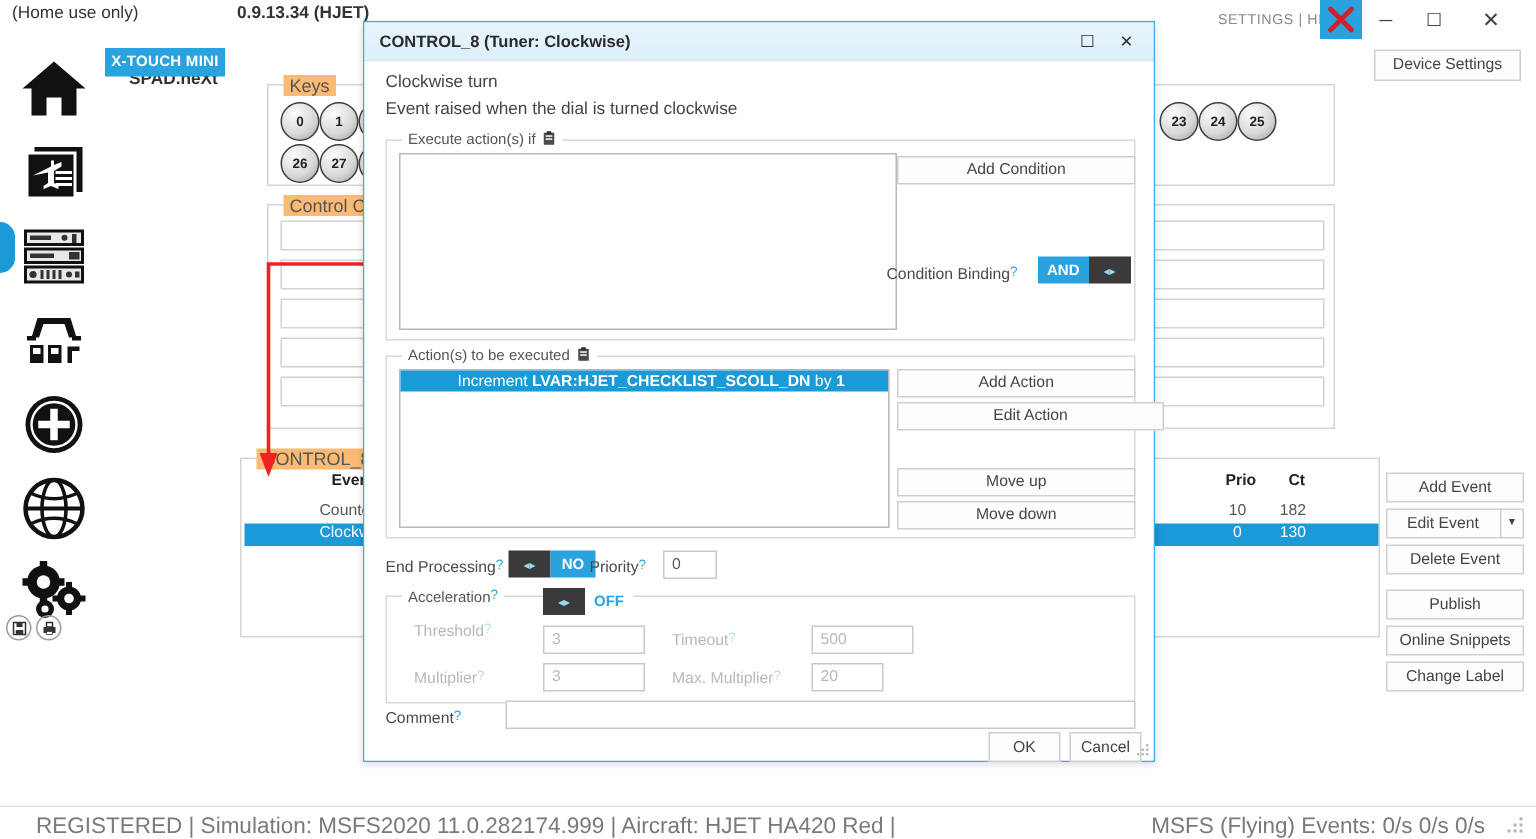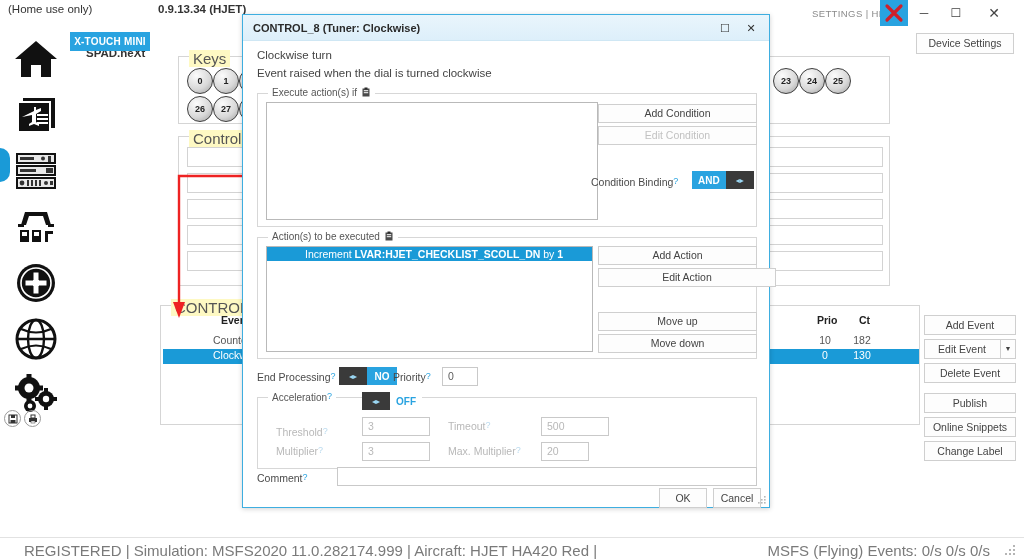--- a/index.html
+++ b/index.html
@@ -45,22 +45,22 @@
   
   .xtouch {
     position:absolute; left:70px; top:32px; width:80px; height:19px;
     background:#29a3e0; color:#fff; font-weight:bold; font-size:10px;
     display:flex; align-items:center; justify-content:center; letter-spacing:.2px;
   }
 
   
   .grp { position:absolute; border:1px solid #d5d5d5; }
   .grp > .leg {
-    position:absolute; top:-7px; left:10px; background:#fef9c3; padding:0 4px;
-    font-size:15px; color:#555; white-space:nowrap;
+    position:absolute; top:-7px; left:10px; background:#fdba74; padding:0 4px;
+    font-size:12px; color:#555; white-space:nowrap;
   }
   .keys-grp { left:178px; top:56px; width:712px; height:68px; }
   .key { position:absolute; width:26px; height:26px; border-radius:50%;
          background:radial-gradient(circle at 35% 28%, #fcfcfc 0%, #d8d8d8 58%, #9e9e9e 100%);
          border:1.5px solid #3d3d3d; font-size:9px; color:#222;
          display:flex; align-items:center; justify-content:center; font-weight:bold; }
   .cc-grp { left:178px; top:136px; width:712px; height:150px; }
   .cc-row { position:absolute; left:8px; width:696px; height:20px; border:1px solid #d3d3d3; background:#fff; }
 
   
@@ -378,21 +378,20 @@
                 <rect x="2.5" y="0.5" width="3" height="2" fill="#2a2a2a"></rect>
                 <rect x="1.8" y="3.2" width="4.4" height="1" fill="#fff"></rect>
                 <rect x="1.8" y="5.2" width="4.4" height="1" fill="#fff"></rect>
               </svg>
           </span>
         </div>
         <div class="listbox" style="left:8px; top:8px; width:332px; height:118px;"></div>
       </div>
 
       <div class="dbtn" style="left:355px; top:63px; width:159px; height:19px; line-height:17px;">Add Condition</div>
-      <div class="dbtn dis" style="left:355px; top:85px; width:159px; height:19px; line-height:17px;">Edit Condition</div>
 
       <div class="lbl" style="left:348px; top:135px;">
         <span>Condition Binding</span><span class="q">?</span>
       </div>
       <div class="toggle on-blue" style="left:449px; top:130px;">
         <span class="val">AND</span>
         <span class="knob">◂▸</span>
       </div>
 
       <div class="fgrp" style="left:14px; top:196px; width:500px; height:122px;">
@@ -427,21 +426,21 @@
 
       <div class="lbl" style="left:150px; top:330px;">
         <span>Priority</span><span class="q">?</span>
       </div>
       <div class="tbox" style="left:199px; top:326px; width:36px;">0</div>
 
       <div class="fgrp" style="left:14px; top:356px; width:500px; height:72px;">
         <div class="leg">
           <span>Acceleration</span><span class="q" style="color:#29a3e0;font-size:9px;vertical-align:2px;">?</span>
         </div>
-        <div class="lbl dim" style="left:18px; top:28px;text-align:center;">
+        <div class="lbl dim" style="left:18px; top:16px;text-align:center;">
           <span>Threshold</span><span class="q">?</span>
         </div>
         <div class="tbox dim" style="left:104px; top:19px; width:68px;">3</div>
         <div class="lbl dim" style="left:190px; top:22px;">
           <span>Timeout</span><span class="q">?</span>
         </div>
         <div class="tbox dim" style="left:283px; top:19px; width:68px;">500</div>
 
         <div class="lbl dim" style="left:18px; top:47px;">
           <span>Multiplier</span><span class="q">?</span>

